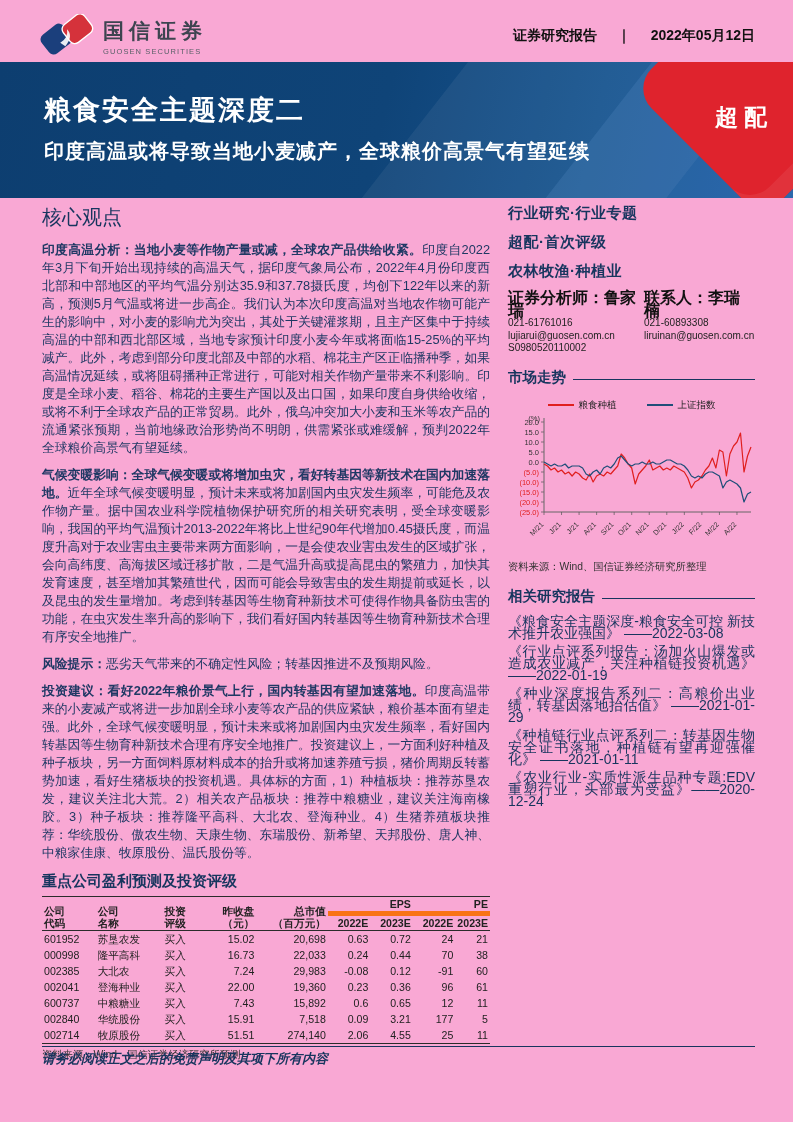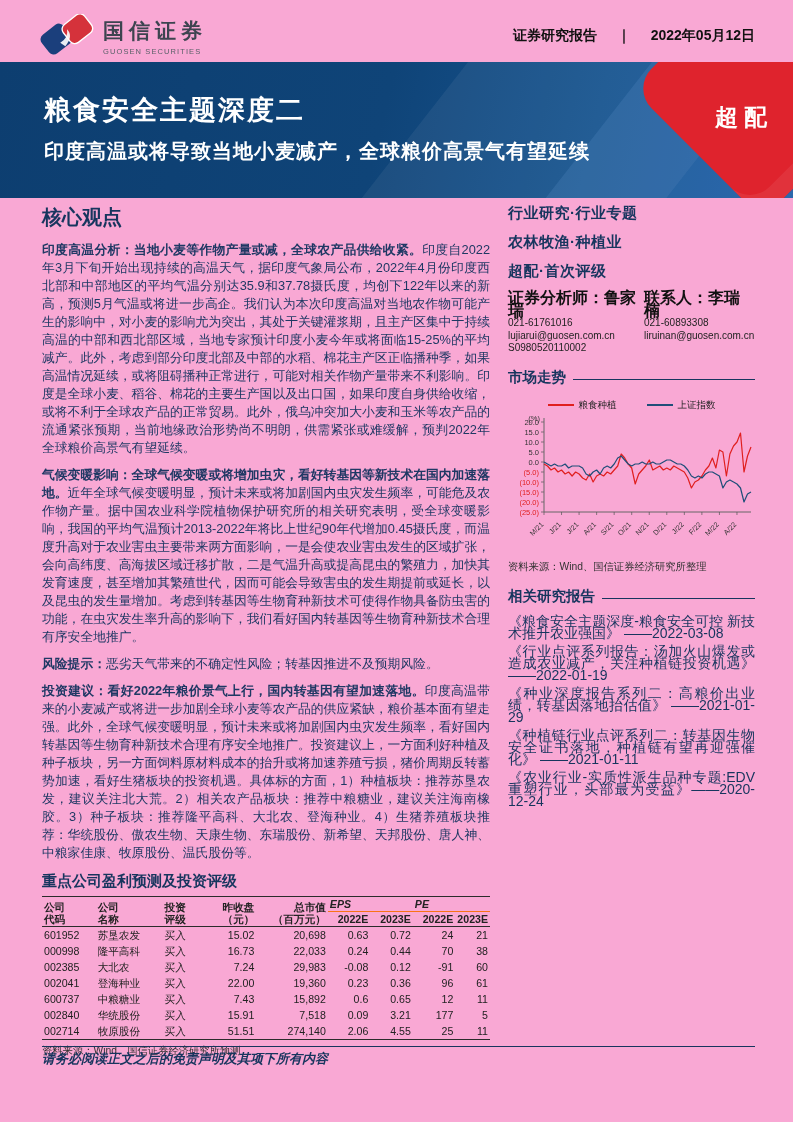--- a/index.html
+++ b/index.html
@@ -21,29 +21,29 @@
   .banner-title { position:absolute; left:44px; top:30px; font-size:27px; font-weight:bold; color:#fff; letter-spacing:2px; }
   .banner-sub { position:absolute; left:44px; top:76px; font-size:20px; font-weight:bold; color:#fff; letter-spacing:1px; }
   .badge-shape { position:absolute; right:-62px; top:-66px; width:185px; height:185px; background:#df232d; border-radius:28px; transform:rotate(45deg); box-shadow:inset -18px 0 0 rgba(255,255,255,0.07); }
   .badge-label { position:absolute; right:20px; top:40px; color:#fff; font-size:23px; font-weight:bold; letter-spacing:6px; }
 
   
   .main { position:absolute; top:204px; left:42px; width:713px; display:flex; gap:18px; }
   .col-l { width:448px; flex:none; }
   .col-r { width:247px; flex:none; }
 
-  .col-l h2 { font-size:20px; font-weight:bold; color:#17355e; margin:0 0 10px; }
+  .col-l h2 { font-size:20px; font-weight:normal; color:#17355e; margin:0 0 10px; }
   .col-l p { font-size:12.8px; line-height:18px; text-align:justify; margin:0 0 9px; color:#1f3864; }
   .col-l p strong { font-weight:bold; color:#1f3864; }
 
   .tbl-title { font-size:15px; font-weight:bold; color:#17355e; margin:10px 0 5px; }
   table.est { width:100%; border-collapse:collapse; font-size:10.6px; color:#222; border-top:1.6px solid #2b2b2b; }
   table.est th { font-weight:bold; vertical-align:bottom; padding:1px 2px; line-height:12px; }
   table.est thead th { border-bottom:1.2px solid #2b2b2b; }
-  table.est th.grp { text-align:left; border-bottom:1px solid #f97316;font-style:italic; }
+  table.est th.grp { text-align:right; border-bottom:5px solid #f97316; }
   table.est td { padding:1.5px 2px; line-height:13px; }
   table.est tbody tr:last-child td { border-bottom:1.6px solid #2b2b2b; }
   .al { text-align:left; } .ar { text-align:right; }
   .h2l div { line-height:12px; }
   .src { font-size:10.3px; color:#333; margin-top:4px; }
 
   
   .rc-head { font-size:15px; font-weight:bold; color:#17355e; margin-bottom:10px; letter-spacing:0.5px; }
   .analyst { display:grid; grid-template-columns:132px 1fr; column-gap:4px; margin-top:2px; }
   .analyst .lbl { font-size:16px; font-weight:bold; color:#111; line-height:13px; }
@@ -220,22 +220,22 @@
               <td class="ar">25</td>
               <td class="ar">11</td>
             </tr>
           </tbody>
       </table>
       <div class="src">资料来源：Wind、国信证券经济研究所预测</div>
     </div>
 
     <div class="col-r">
       <div class="rc-head">行业研究·行业专题</div>
+      <div class="rc-head">超配·首次评级</div>
       <div class="rc-head">农林牧渔·种植业</div>
-      <div class="rc-head">超配·首次评级</div>
 
       <div class="analyst">
         <div class="lbl">证券分析师：鲁家瑞</div>
         <div class="lbl">联系人：李瑞楠</div>
         <div class="val">021-61761016</div>
         <div class="val">021-60893308</div>
         <div class="val">lujiarui@guosen.com.cn</div>
         <div class="val">liruinan@guosen.com.cn</div>
         <div class="val">S0980520110002</div>
         <div class="val"></div>

